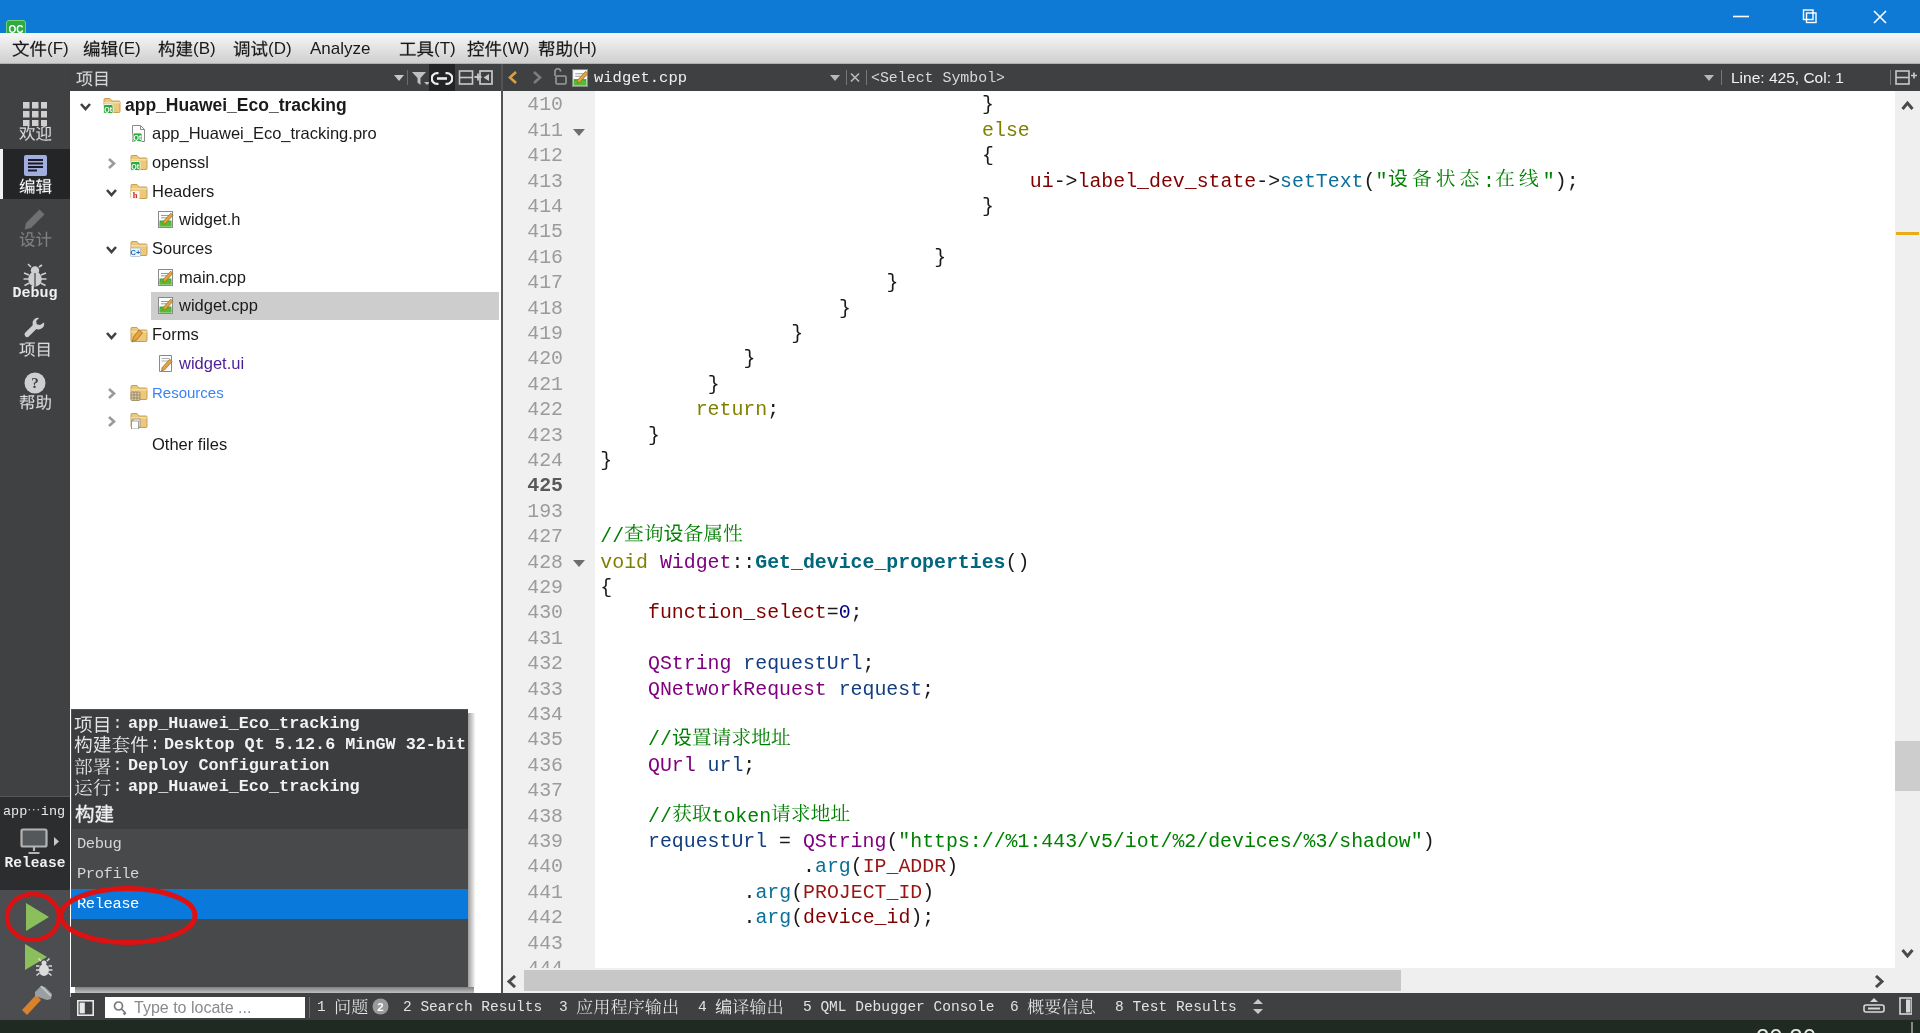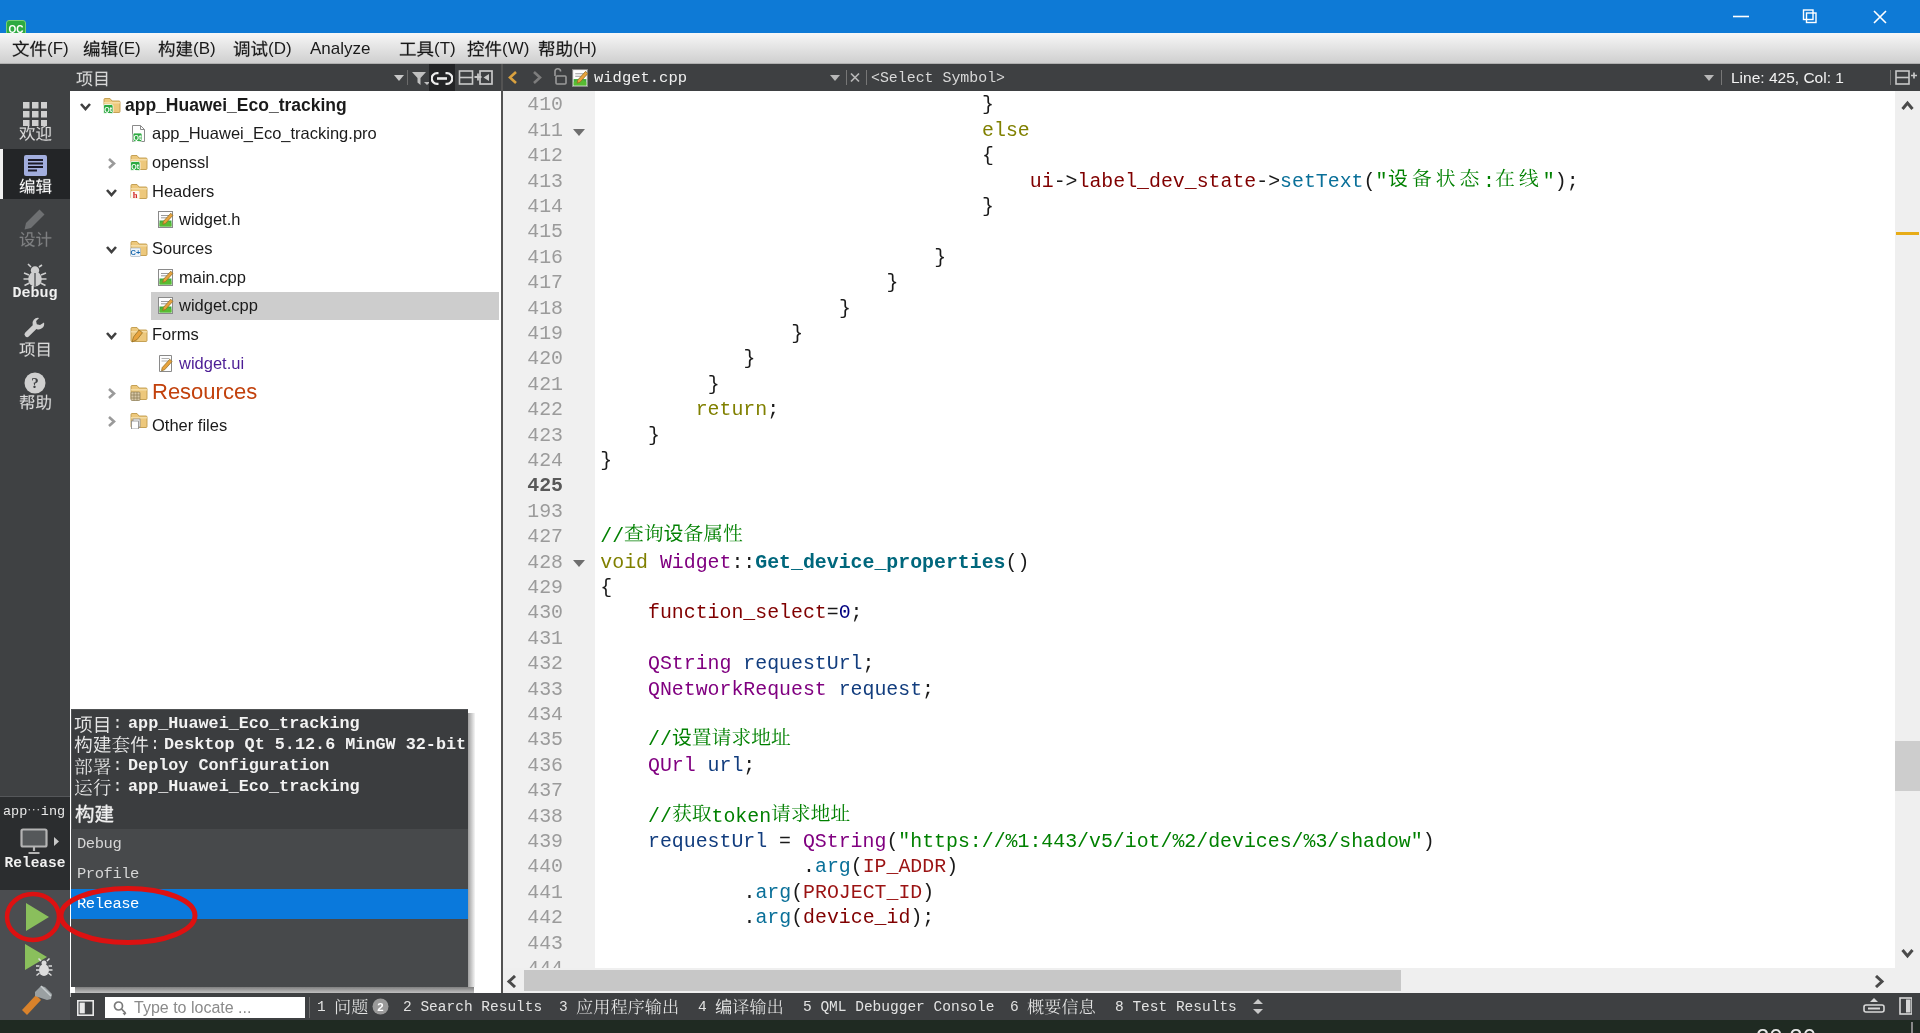--- a/index.html
+++ b/index.html
@@ -350,31 +350,31 @@
     <div style="position:absolute;left:179.0px;top:352.3px;height:22.0px;display:flex;align-items:center;font-size:16.5px;font-weight:normal;color:#4c1d95;">widget.ui</div>
     <div style="position:absolute;left:105.0px;top:385.5px;width:13.0px;height:13.0px;"><svg width="13" height="13" viewBox="0 0 13 13">
         <path d="M4 2l5 4.5L4 11" fill="none" stroke="#9a9a9a" stroke-width="2.6"></path>
       </svg></div>
     <div style="position:absolute;left:130.0px;top:383.5px;width:18.0px;height:17.0px;"><svg width="18" height="17" viewBox="0 0 18 17">
         <path d="M1 2.5a1 1 0 011-1h5l2 2.5h7a1 1 0 011 1v9.5a1 1 0 01-1 1H2a1 1 0 01-1-1z" fill="#edc87c" stroke="#c09a4a" stroke-width="0.9"></path>
         <path d="M1 5.8h16" stroke="#f7e2ae" stroke-width="1.2"></path>
         <rect x="1" y="8" width="9" height="8.5" rx="1" fill="#d8c8a8" stroke="#8a7a50" stroke-width="0.7"></rect>
         <path d="M1 11h9M1 14h9M4 8v8.5M7 8v8.5" stroke="#8a7a50" stroke-width="0.7"></path>
       </svg></div>
-    <div style="position:absolute;left:152.0px;top:381.0px;height:22.0px;display:flex;align-items:center;font-size:22px;font-weight:normal;color:#c2410c;">Resources</div>
+    <div style="position:absolute;left:152.0px;top:381.0px;height:22.0px;display:flex;align-items:center;font-size:15px;font-weight:normal;color:#3b82f6;">Resources</div>
     <div style="position:absolute;left:105.0px;top:414.2px;width:13.0px;height:13.0px;"><svg width="13" height="13" viewBox="0 0 13 13">
         <path d="M4 2l5 4.5L4 11" fill="none" stroke="#9a9a9a" stroke-width="2.6"></path>
       </svg></div>
     <div style="position:absolute;left:130.0px;top:412.2px;width:18.0px;height:17.0px;"><svg width="18" height="17" viewBox="0 0 18 17">
         <path d="M1 2.5a1 1 0 011-1h5l2 2.5h7a1 1 0 011 1v9.5a1 1 0 01-1 1H2a1 1 0 01-1-1z" fill="#edc87c" stroke="#c09a4a" stroke-width="0.9"></path>
         <path d="M1 5.8h16" stroke="#f7e2ae" stroke-width="1.2"></path>
         <rect x="3" y="7" width="7" height="8" fill="#fff" stroke="#888" stroke-width="0.8"></rect>
         <rect x="1.5" y="9" width="7" height="8" fill="#fff" stroke="#888" stroke-width="0.8"></rect>
       </svg></div>
-    <div style="position:absolute;left:152.0px;top:414px;height:22.0px;display:flex;align-items:center;font-size:16.5px;font-weight:normal;color:#1a1a1a;">Other files</div>
+    <div style="position:absolute;left:152.0px;top:433px;height:22.0px;display:flex;align-items:center;font-size:16.5px;font-weight:normal;color:#1a1a1a;">Other files</div>
     <div style="position:absolute;left:501.0px;top:64.0px;width:2.0px;height:929.0px;background:#535353;"></div>
     <div style="position:absolute;left:503.0px;top:91.0px;width:1392.0px;height:877.0px;background:#fff;"></div>
     <div style="position:absolute;left:503.0px;top:91.0px;width:92.0px;height:877.0px;background:#f0f0f0;"></div>
     <div style="position:absolute;left:503.0px;top:92.2px;width:60.0px;height:25.4px;display:flex;align-items:center;justify-content:flex-end;font-family:Liberation Mono,monospace;font-size:19.88px;color:#9b9b9b;font-weight:normal;">410</div>
     <div style="position:absolute;left:503.0px;top:117.6px;width:60.0px;height:25.4px;display:flex;align-items:center;justify-content:flex-end;font-family:Liberation Mono,monospace;font-size:19.88px;color:#9b9b9b;font-weight:normal;padding-left:8px;">411</div>
     <div style="position:absolute;left:503.0px;top:143.0px;width:60.0px;height:25.4px;display:flex;align-items:center;justify-content:flex-end;font-family:Liberation Mono,monospace;font-size:19.88px;color:#9b9b9b;font-weight:normal;">412</div>
     <div style="position:absolute;left:503.0px;top:168.4px;width:60.0px;height:25.4px;display:flex;align-items:center;justify-content:flex-end;font-family:Liberation Mono,monospace;font-size:19.88px;color:#9b9b9b;font-weight:normal;">413</div>
     <div style="position:absolute;left:503.0px;top:193.8px;width:60.0px;height:25.4px;display:flex;align-items:center;justify-content:flex-end;font-family:Liberation Mono,monospace;font-size:19.88px;color:#9b9b9b;font-weight:normal;">414</div>
     <div style="position:absolute;left:503.0px;top:219.2px;width:60.0px;height:25.4px;display:flex;align-items:center;justify-content:flex-end;font-family:Liberation Mono,monospace;font-size:19.88px;color:#9b9b9b;font-weight:normal;">415</div>
     <div style="position:absolute;left:503.0px;top:244.6px;width:60.0px;height:25.4px;display:flex;align-items:center;justify-content:flex-end;font-family:Liberation Mono,monospace;font-size:19.88px;color:#9b9b9b;font-weight:normal;">416</div>

